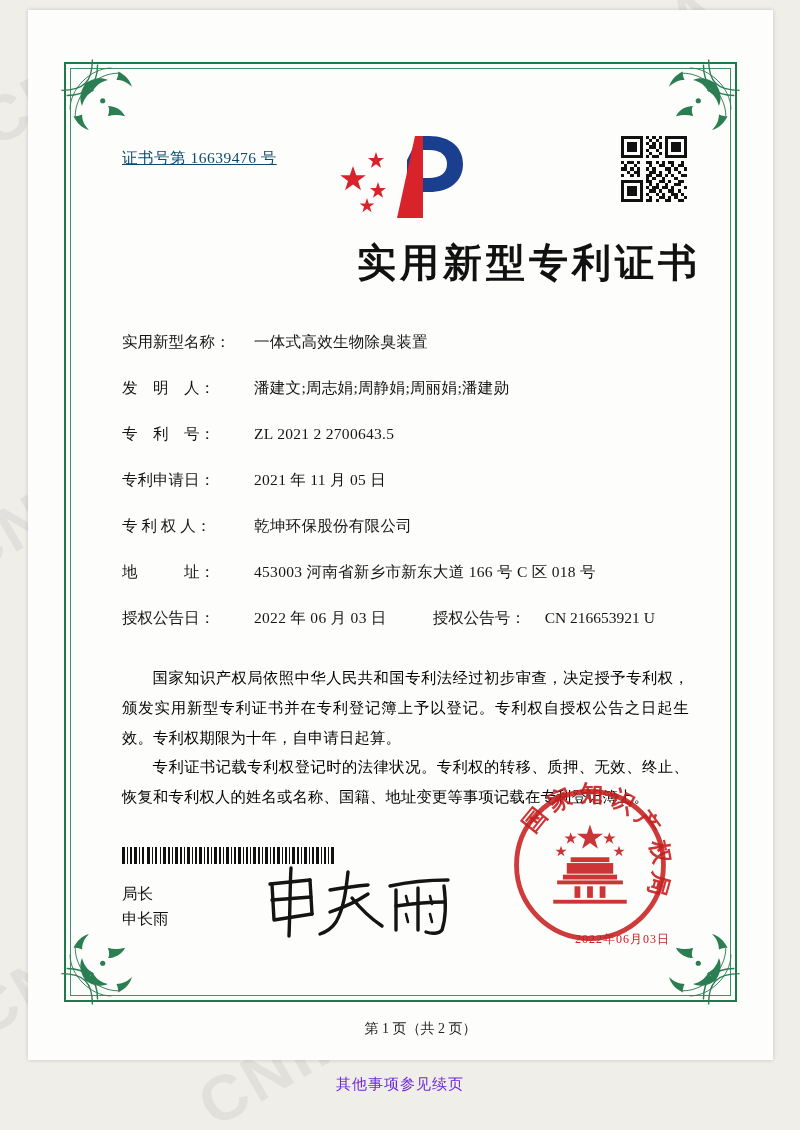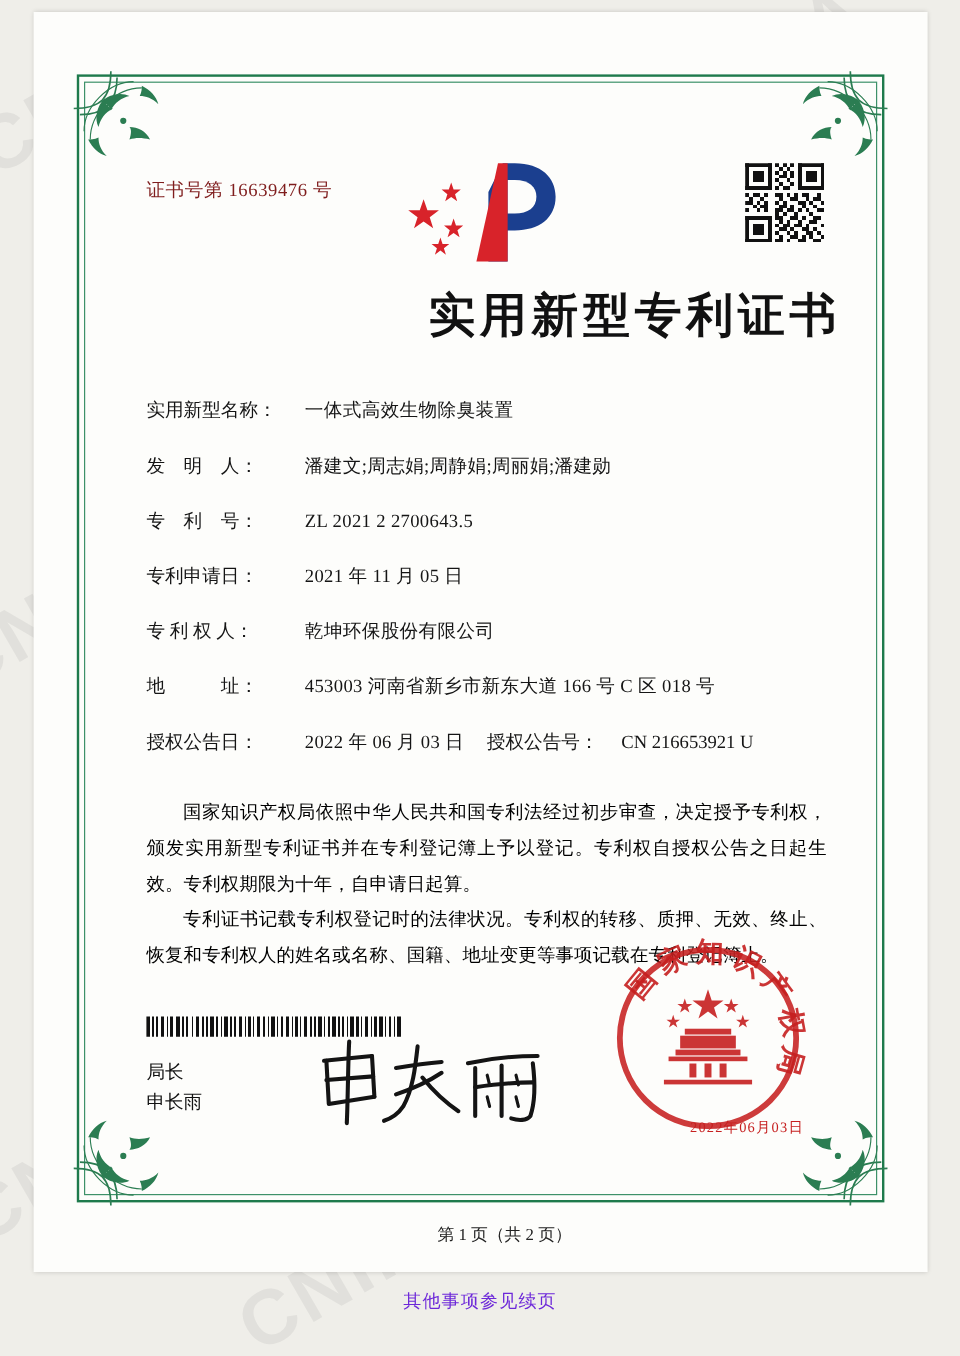--- a/index.html
+++ b/index.html
@@ -74,22 +74,23 @@
 
   .top-row {
     position: relative;
     height: 110px;
   }
   .cert-no {
     position: absolute;
     left: 22px;
     top: 30px;
     font-size: 15.5px;
-    color: #7f1d1d;
+    color: #0c4a6e;
     letter-spacing: 0.5px;
+    text-decoration: underline;
   }
   .logo {
     position: absolute;
     left: 50%;
     top: 12px;
     transform: translateX(-50%);
     width: 140px;
     height: 92px;
   }
   .qr {
@@ -127,21 +128,21 @@
     flex: 0 0 132px;
     letter-spacing: 0;
     white-space: pre;
   }
   .fvalue {
     flex: 1;
     letter-spacing: 0.3px;
   }
   .frow.split .fvalue { flex: 0 0 auto; }
   .frow.split .flabel2 {
-    margin-left: 19px;
+    margin-left: 46px;
     white-space: pre;
   }
   .frow.split .fvalue2 { margin-left: 19px; }
 
   .para {
     font-size: 15.3px;
     line-height: 1.95;
     color: #000000;
     text-indent: 2em;
     margin: 0;

